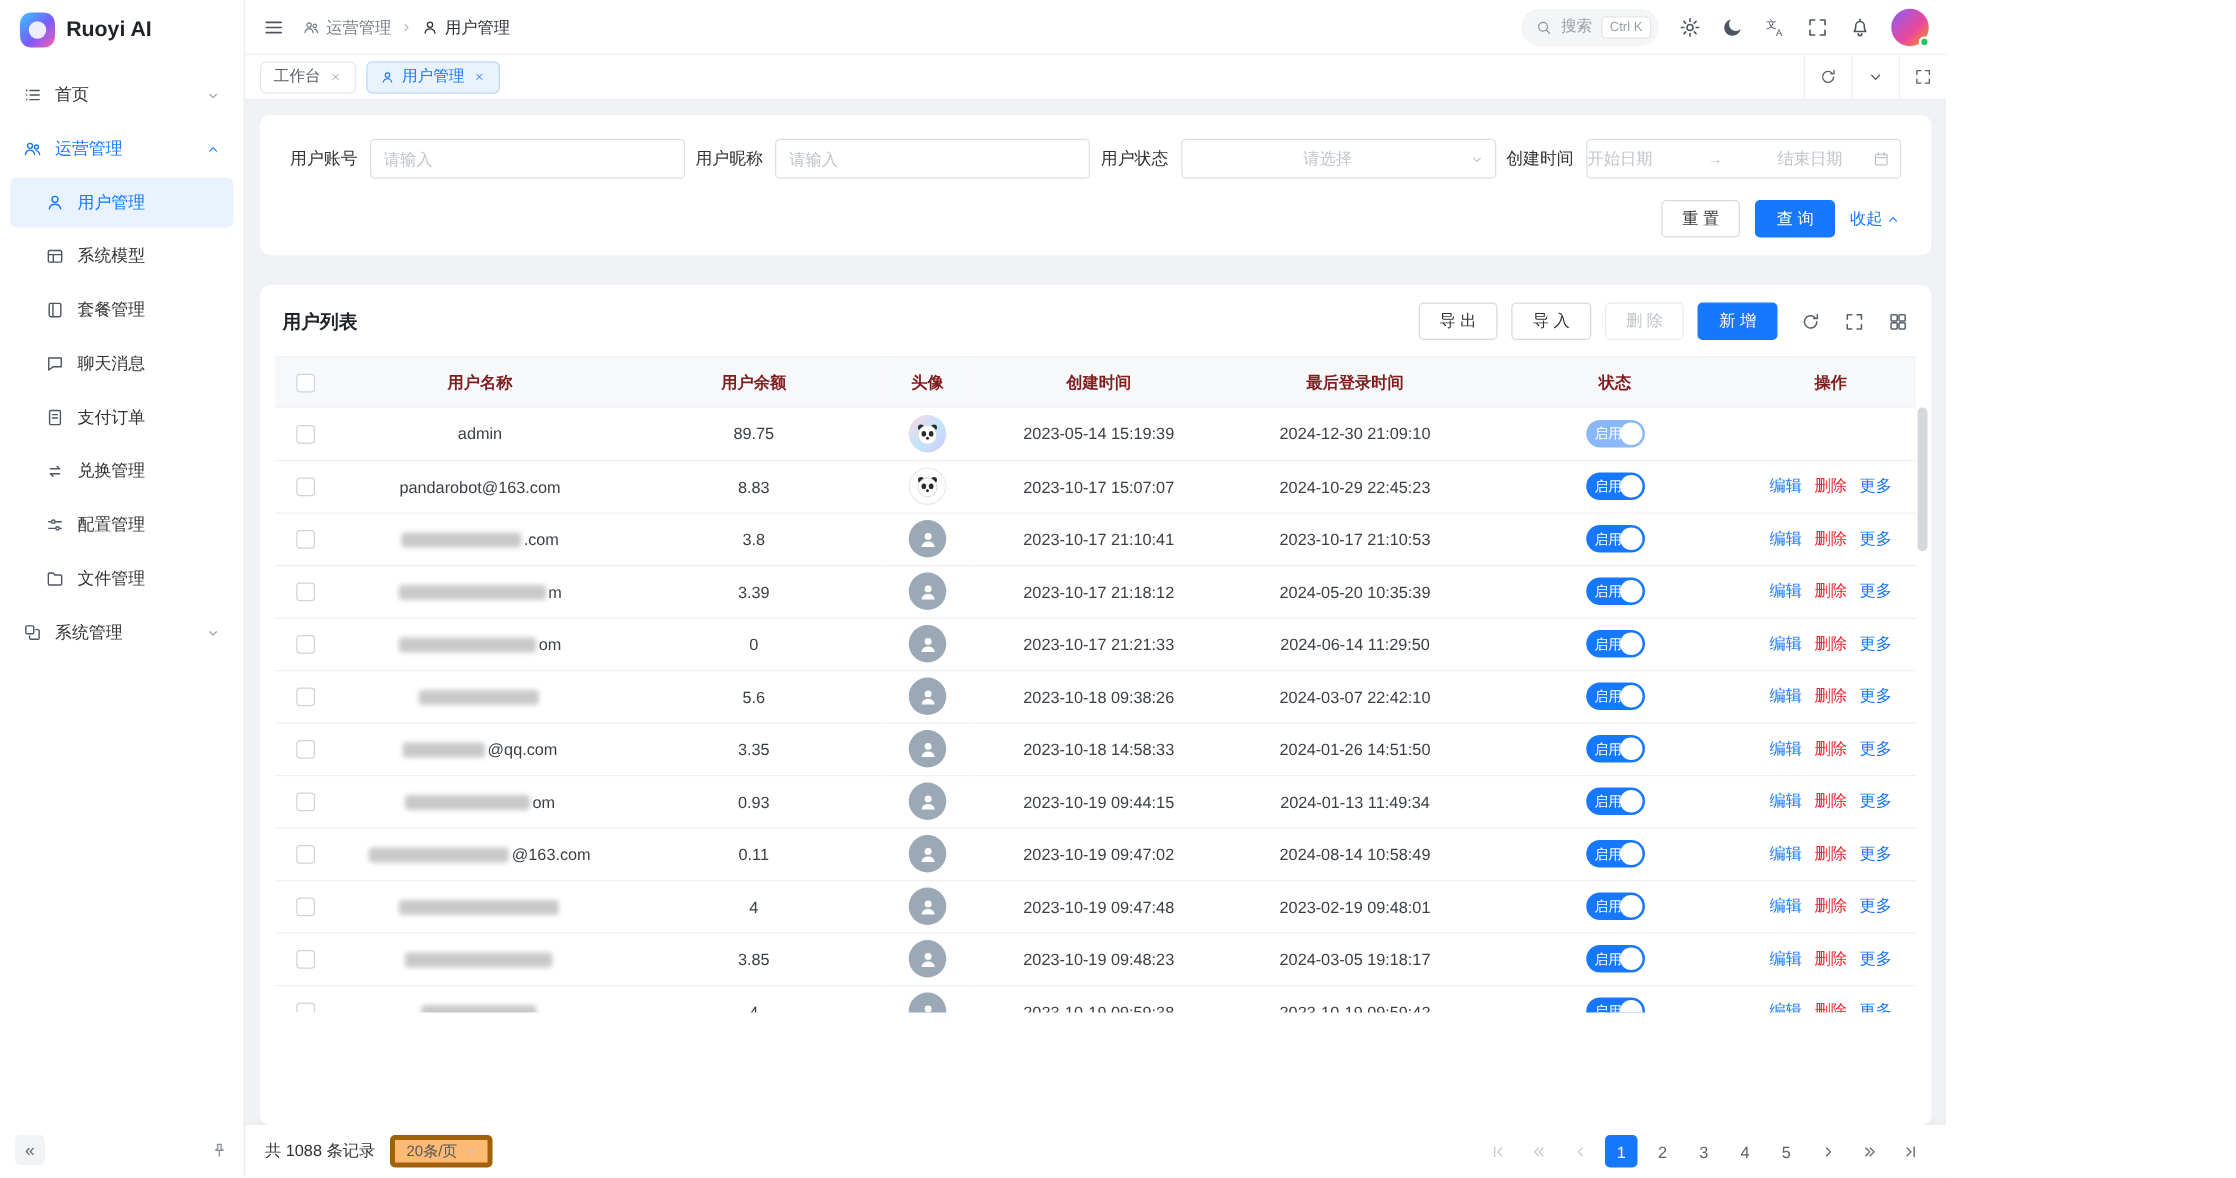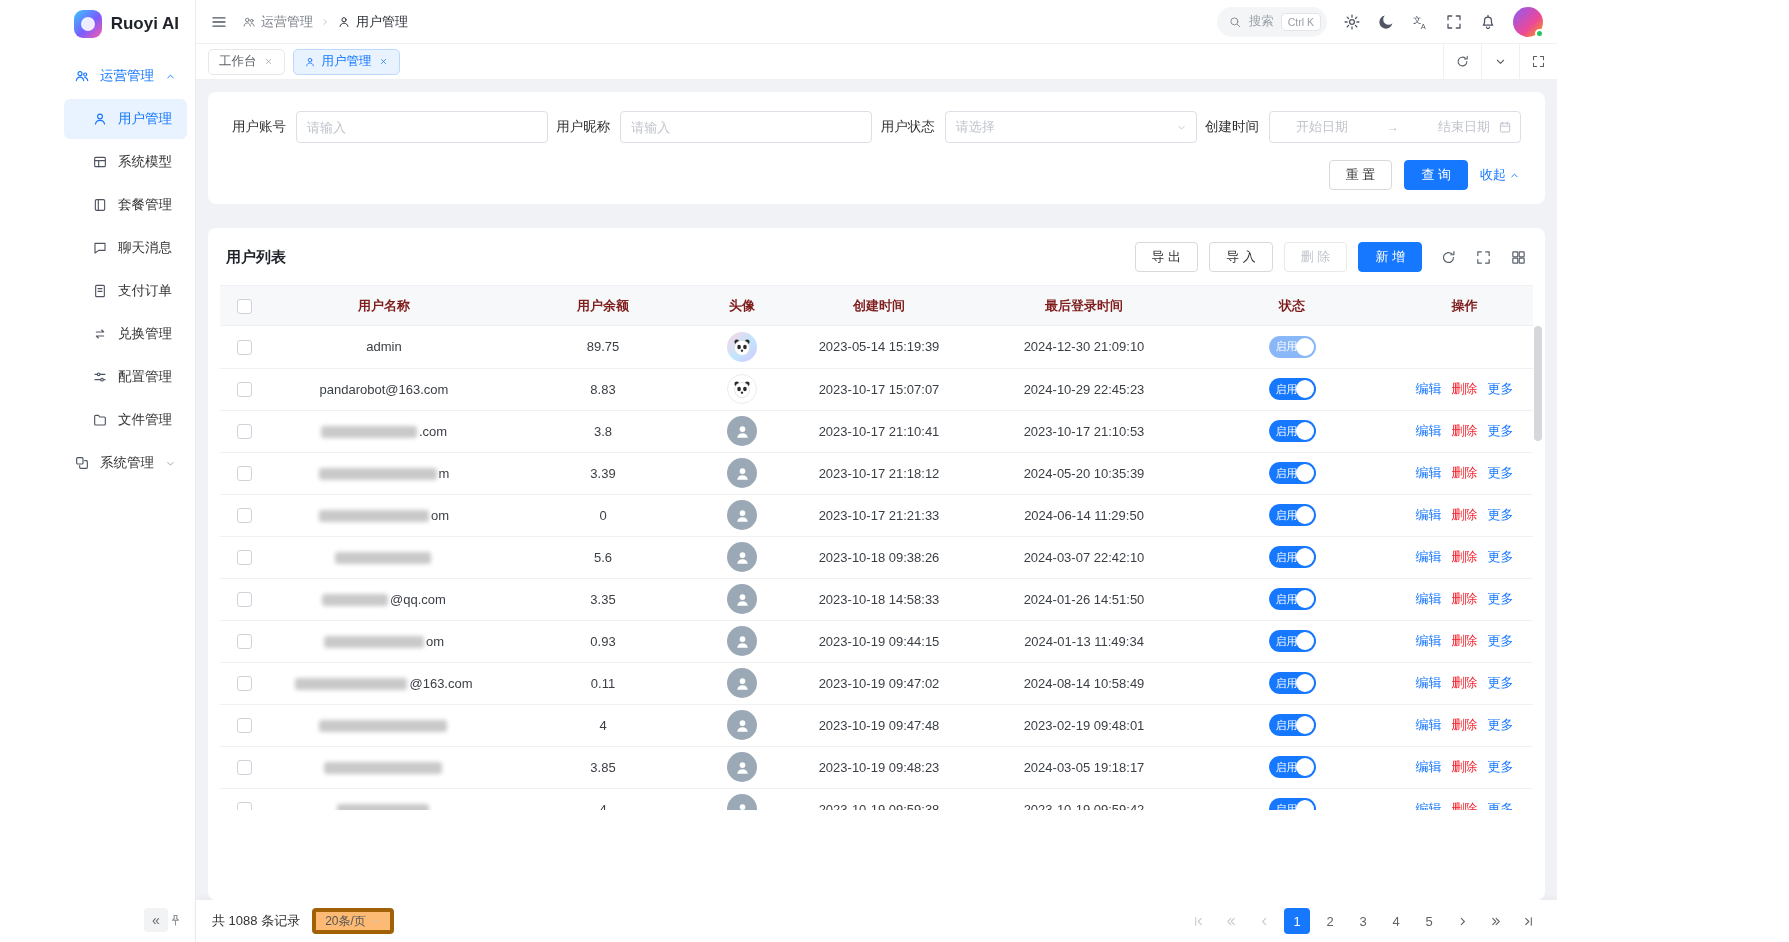--- a/index.html
+++ b/index.html
@@ -2,21 +2,21 @@
 <html><head>
 <meta charset="utf-8">
 <style>
   * { box-sizing: border-box; margin: 0; padding: 0; }
   html, body { width: 1789px; height: 942px; }
   body { font-family: "Liberation Sans", "DejaVu Sans", sans-serif; background: #ffffff; color: #333; font-size: 13px; overflow: hidden; }
   .app { display: flex; width: 1789px; height: 942px; }
   .void { flex: 1; background: #fff; }
 
   
-  .sidebar { width: 196px; min-width: 196px; background: #fff; border-right: 1px solid #ececec; display: flex; flex-direction: column; align-items: flex-end; }
+  .sidebar { width: 196px; min-width: 196px; background: #fff; border-right: 1px solid #ececec; display: flex; flex-direction: column; }
   .logo { height: 48px; display: flex; align-items: center; gap: 9px; padding: 0 16px; }
   .logo-mark { width: 28px; height: 28px; border-radius: 9px; background: linear-gradient(135deg,#36c6ff 0%,#7a5cff 55%,#ff5ca8 100%); position: relative; flex: none; }
   .logo-mark:after { content: ""; position: absolute; left: 7px; top: 7px; width: 14px; height: 14px; border-radius: 50%; background: rgba(255,255,255,.88); }
   .logo-text { font-size: 17px; font-weight: bold; color: #1f2329; }
   .menu { flex: 1; padding: 8px 8px 0; overflow: hidden; }
   .menu-item { height: 40px; display: flex; align-items: center; gap: 10px; padding: 0 10px; border-radius: 6px; color: #333; cursor: pointer; margin-bottom: 3px; font-size: 13.5px; }
   .menu-item .icon.mi { width: 16px; height: 16px; color: #4e5561; flex: none; }
   .menu-item.child { padding-left: 28px; }
   .menu-item .mi-label { flex: 1; white-space: nowrap; }
   .menu-item .chev { margin-left: auto; width: 13px; height: 13px; color: #9aa0a8; }
@@ -66,23 +66,23 @@
   .content { flex: 1; padding: 12px 12px 0; overflow: hidden; display: flex; flex-direction: column; }
   .card { background: #fff; border-radius: 8px; }
 
   .filter-card { padding: 19px 24px 14px; }
   .filter-row { display: flex; align-items: center; justify-content: space-between; }
   .field { display: flex; align-items: center; gap: 10px; }
   .field label { font-size: 13.5px; color: #333; white-space: nowrap; }
   .field input { width: 252px; height: 32px; border: 1px solid #dcdfe6; border-radius: 4px; padding: 0 10px; font-size: 13px; color: #333; outline: none; font-family: inherit; background: #fff; }
   .field input::placeholder { color: #c0c4cc; }
   .selectbox { width: 252px; height: 32px; border: 1px solid #dcdfe6; border-radius: 4px; display: flex; align-items: center; gap: 6px; padding: 0 8px 0 10px; cursor: pointer; background: #fff; }
-  .selectbox .ph { color: #c0c4cc; flex: 1; font-size: 13px; }
+  .selectbox .ph { color: #c0c4cc; flex: 1; font-size: 13px; text-align: center; }
   .selectbox .icon { width: 13px; height: 13px; color: #c0c4cc; }
-  .daterange { width: 252px; height: 32px; border: 1px solid #dcdfe6; border-radius: 4px; display: flex; align-items: center; gap: 8px; padding: 0 8px 0 26px; cursor: pointer; background: #fff; }
+  .daterange { width: 252px; height: 32px; border: 1px solid #dcdfe6; border-radius: 4px; display: flex; align-items: center; gap: 24px; padding: 0 8px 0 0; cursor: pointer; background: #fff; }
   .daterange .ph { color: #c0c4cc; font-size: 13px; }
   .daterange .arrow { color: #c0c4cc; font-size: 12px; flex: 1; text-align: center; }
   .daterange .icon { width: 14px; height: 14px; color: #c0c4cc; }
   .filter-actions { display: flex; justify-content: flex-end; align-items: center; gap: 12px; margin-top: 17px; }
 
   .btn { height: 30px; padding: 0 16px; border: 1px solid #d9d9d9; background: #fff; border-radius: 4px; font-size: 13px; color: #333; cursor: pointer; font-family: inherit; white-space: nowrap; }
   .btn.primary { background: #1677ff; border-color: #1677ff; color: #fff; }
   .btn.disabled { color: #c0c4cc; border-color: #e9e9e9; cursor: not-allowed; }
   .collapse-link { color: #1677ff; display: inline-flex; align-items: center; gap: 2px; font-size: 13px; cursor: pointer; }
   .collapse-link .icon { width: 13px; height: 13px; }
@@ -129,20 +129,36 @@
 <body>
 
 <div class="app">
 
   <aside class="sidebar">
     <div class="logo">
       <span class="logo-mark"></span>
       <span class="logo-text">Ruoyi AI</span>
     </div>
     <nav class="menu" id="menu">
+        <div class="menu-item top">
+          <span class="icon mi">
+            <svg viewBox="0 0 24 24">
+              <path d="M9 6.5h11M9 12h11M9 17.5h11" fill="none" stroke="currentColor" stroke-width="1.7" stroke-linecap="round" stroke-linejoin="round"></path>
+              <circle cx="5" cy="6.5" r="1" fill="currentColor"></circle>
+              <circle cx="5" cy="12" r="1" fill="currentColor"></circle>
+              <circle cx="5" cy="17.5" r="1" fill="currentColor"></circle>
+            </svg>
+          </span>
+          <span class="mi-label">首页</span>
+          <span class="icon chev">
+            <svg viewBox="0 0 24 24">
+              <path d="M7 10l5 5 5-5" fill="none" stroke="currentColor" stroke-width="1.7" stroke-linecap="round" stroke-linejoin="round"></path>
+            </svg>
+          </span>
+        </div>
         <div class="menu-item top parent-active">
           <span class="icon mi">
             <svg viewBox="0 0 24 24">
               <circle cx="9" cy="8.5" r="3" fill="none" stroke="currentColor" stroke-width="1.7" stroke-linecap="round" stroke-linejoin="round"></circle>
               <path d="M3.5 19c.6-3.6 2.9-5.4 5.5-5.4 2.7 0 4.9 1.8 5.5 5.4" fill="none" stroke="currentColor" stroke-width="1.7" stroke-linecap="round" stroke-linejoin="round"></path>
               <circle cx="16.8" cy="9.8" r="2.3" fill="none" stroke="currentColor" stroke-width="1.7" stroke-linecap="round" stroke-linejoin="round"></circle>
               <path d="M16.2 14.3c2.3.2 3.9 1.8 4.4 4.7" fill="none" stroke="currentColor" stroke-width="1.7" stroke-linecap="round" stroke-linejoin="round"></path>
             </svg>
           </span>
           <span class="mi-label">运营管理</span>

